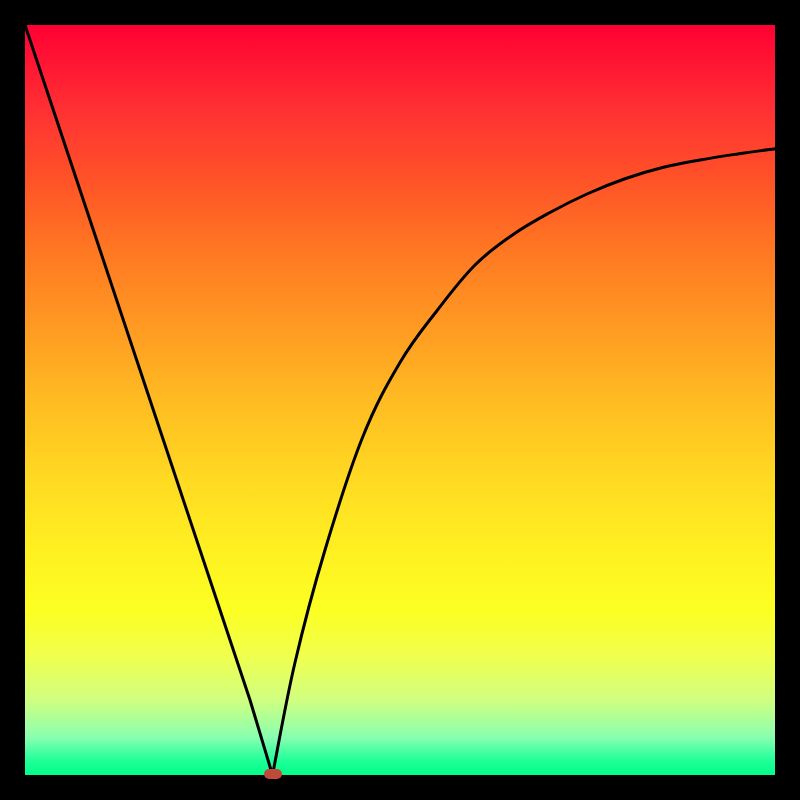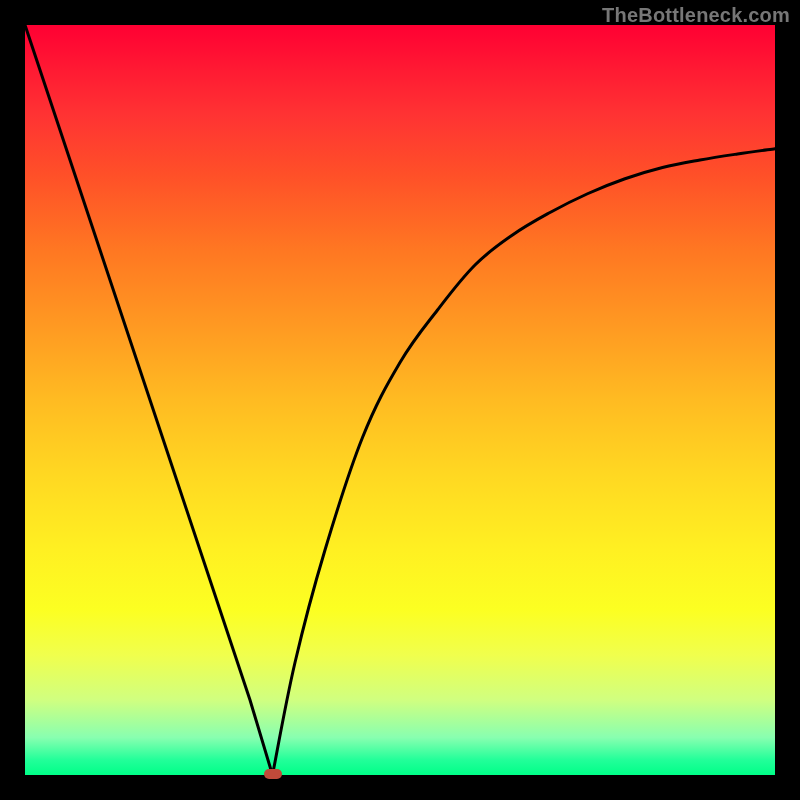--- a/index.html
+++ b/index.html
@@ -62,20 +62,19 @@
     width: 18px;
     height: 10px;
     border-radius: 5px;
     background: #c04a3a;
   }
 </style>
 </head>
 <body>
 
 <div class="container">
-  <div class="watermark">TheBottleneck.com</div>
   <div class="plot-area">
     <svg class="curve" viewBox="0 0 750 750">
       <path id="curvePath" fill="none" stroke="#000" stroke-width="3" stroke-linecap="round" stroke-linejoin="round" d="M 0 0 L 37.5 112.5 L 75 225 L 112.5 337.49999999999994 L 150 450 L 187.5 562.5 L 225 675 L 247.5 750 C 251.55 729.75 260.55 678 270 637.5 C 279.45 597 287.85 565.5 300 525 C 312.15 484.5 324 446.25 337.5 412.5 C 351 378.75 361.5 360.44999999999993 375 337.49999999999994 C 388.5 314.54999999999995 399.00000000000006 302.55 412.50000000000006 285 C 426.00000000000006 267.45 436.5 253.49999999999994 450 239.99999999999994 C 463.5 226.49999999999994 474 219.45 487.5 210 C 501 200.55 511.5 194.925 525 187.5 C 538.5 180.075 549 174.825 562.5 168.75 C 576 162.675 586.5 158.475 600 153.75 C 613.5 149.025 624 145.875 637.5 142.5 C 651 139.125 661.5 137.43 675 135 C 688.5 132.57 699 131.025 712.5 129 C 726 126.975 743.25 124.695 750 123.75"></path>
     </svg>
     <div class="marker" id="marker" style="left: 238.5px; top: 744px;"></div>
   </div>
 </div>
 
 </body></html>

